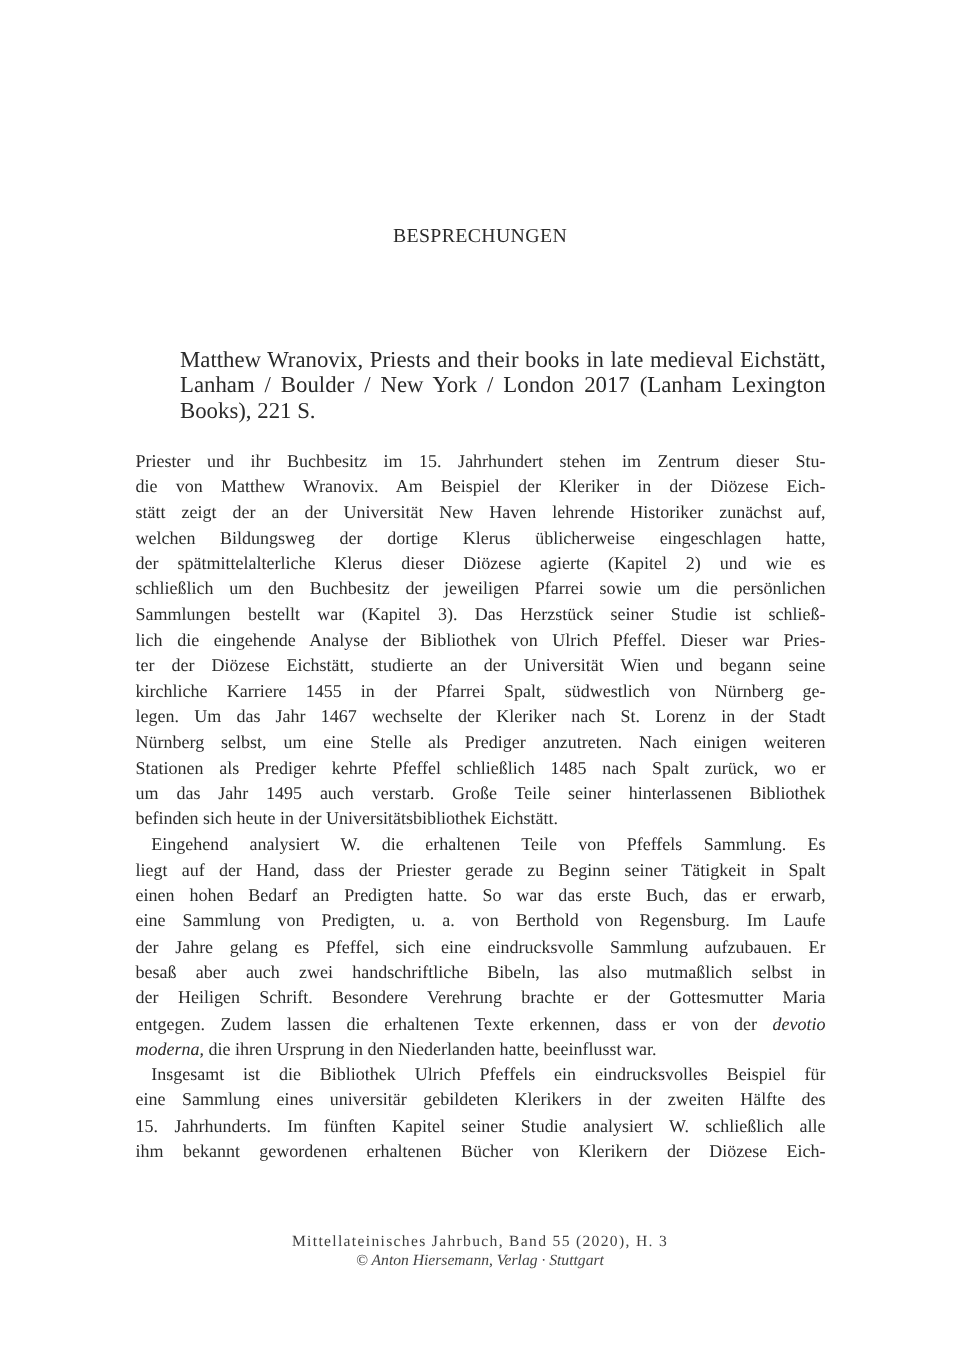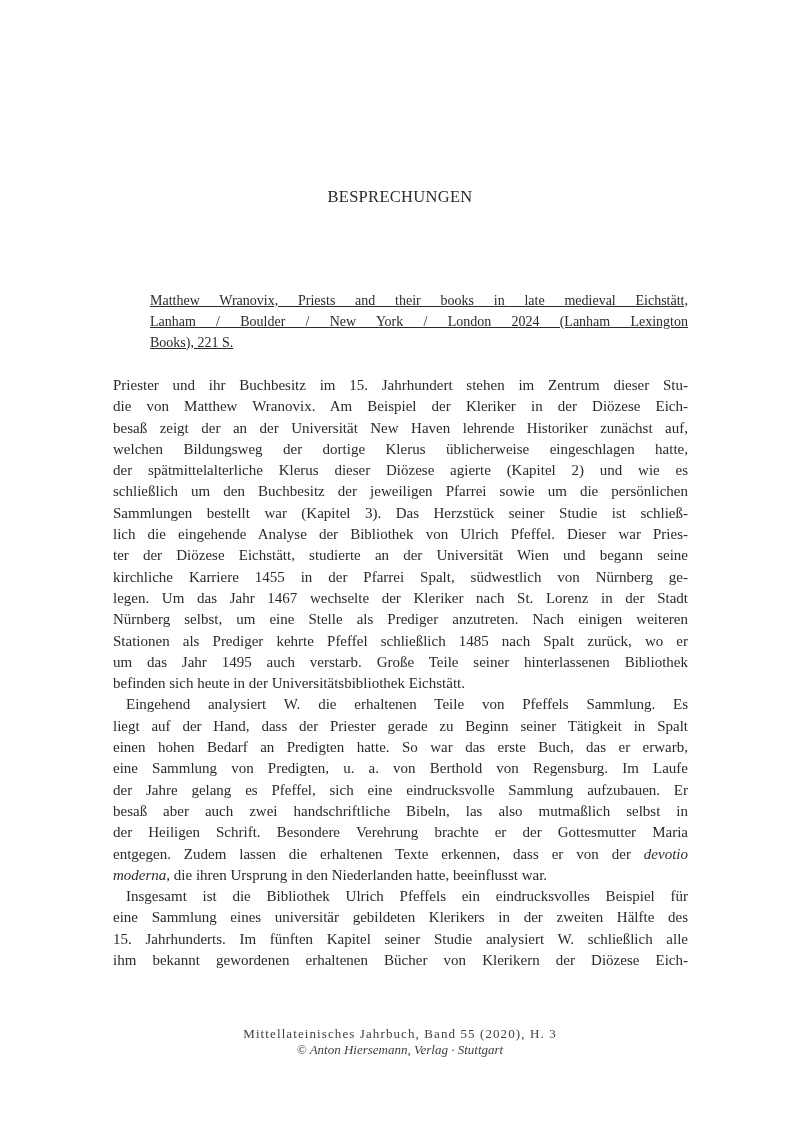--- a/index.html
+++ b/index.html
@@ -1,49 +1,49 @@
 <!DOCTYPE html>
 <html><head>
 <meta charset="utf-8">
 <style>
   html, body { margin: 0; padding: 0; background: #ffffff; }
   body { width: 800px; height: 1129px; position: relative; overflow: hidden;
          font-family: "Liberation Serif", "DejaVu Serif", serif; color: #2a2a2a; }
   .page { position: absolute; left: 0; top: 0; width: 732px; height: 1129px; }
   .section-title { position: absolute; left: 0; width: 800px; top: 187px; text-align: center;
                    font-size: 16.5px; letter-spacing: 0.3px; color: #2b2b2b; }
-  .citation { position: absolute; left: 150px; width: 538px; top: 290px; font-size: 14px; text-decoration: underline; }
+  .citation { position: absolute; left: 150px; width: 538px; top: 290px; font-size: 19px; }
   .body { position: absolute; left: 113px; width: 575px; top: 375px; font-size: 15px; }
   .line { display: block; height: 21.3px; line-height: 21.3px; white-space: nowrap;
           text-align: justify; text-align-last: justify; }
   .line.last { text-align-last: left; }
   .line.indent { padding-left: 13px; }
   .citation .line { height: 21px; line-height: 21px; }
   em { }
   .footer { position: absolute; left: 0; width: 800px; top: 1026px; text-align: center; color: #404040; }
   .footer .journal { font-size: 13px; letter-spacing: 1.1px; line-height: 16px; }
   .footer .publisher { font-size: 13px; line-height: 16px; font-style: italic; }
 </style>
 </head>
 <body>
 
 <div class="page">
 
   <div class="section-title">BESPRECHUNGEN</div>
 
   <div class="citation">
     <span class="line">Matthew Wranovix, Priests and their books in late medieval Eichstätt,</span>
-    <span class="line">Lanham / Boulder / New York / London 2024 (Lanham Lexington</span>
+    <span class="line">Lanham / Boulder / New York / London 2017 (Lanham Lexington</span>
     <span class="line last">Books), 221 S.</span>
   </div>
 
   <div class="body">
     <span class="line">Priester und ihr Buchbesitz im 15. Jahrhundert stehen im Zentrum dieser Stu-</span>
     <span class="line">die von Matthew Wranovix. Am Beispiel der Kleriker in der Diözese Eich-</span>
-    <span class="line">besaß zeigt der an der Universität New Haven lehrende Historiker zunächst auf,</span>
+    <span class="line">stätt zeigt der an der Universität New Haven lehrende Historiker zunächst auf,</span>
     <span class="line">welchen Bildungsweg der dortige Klerus üblicherweise eingeschlagen hatte,</span>
     <span class="line">der spätmittelalterliche Klerus dieser Diözese agierte (Kapitel 2) und wie es</span>
     <span class="line">schließlich um den Buchbesitz der jeweiligen Pfarrei sowie um die persönlichen</span>
     <span class="line">Sammlungen bestellt war (Kapitel 3). Das Herzstück seiner Studie ist schließ-</span>
     <span class="line">lich die eingehende Analyse der Bibliothek von Ulrich Pfeffel. Dieser war Pries-</span>
     <span class="line">ter der Diözese Eichstätt, studierte an der Universität Wien und begann seine</span>
     <span class="line">kirchliche Karriere 1455 in der Pfarrei Spalt, südwestlich von Nürnberg ge-</span>
     <span class="line">legen. Um das Jahr 1467 wechselte der Kleriker nach St. Lorenz in der Stadt</span>
     <span class="line">Nürnberg selbst, um eine Stelle als Prediger anzutreten. Nach einigen weiteren</span>
     <span class="line">Stationen als Prediger kehrte Pfeffel schließlich 1485 nach Spalt zurück, wo er</span>

